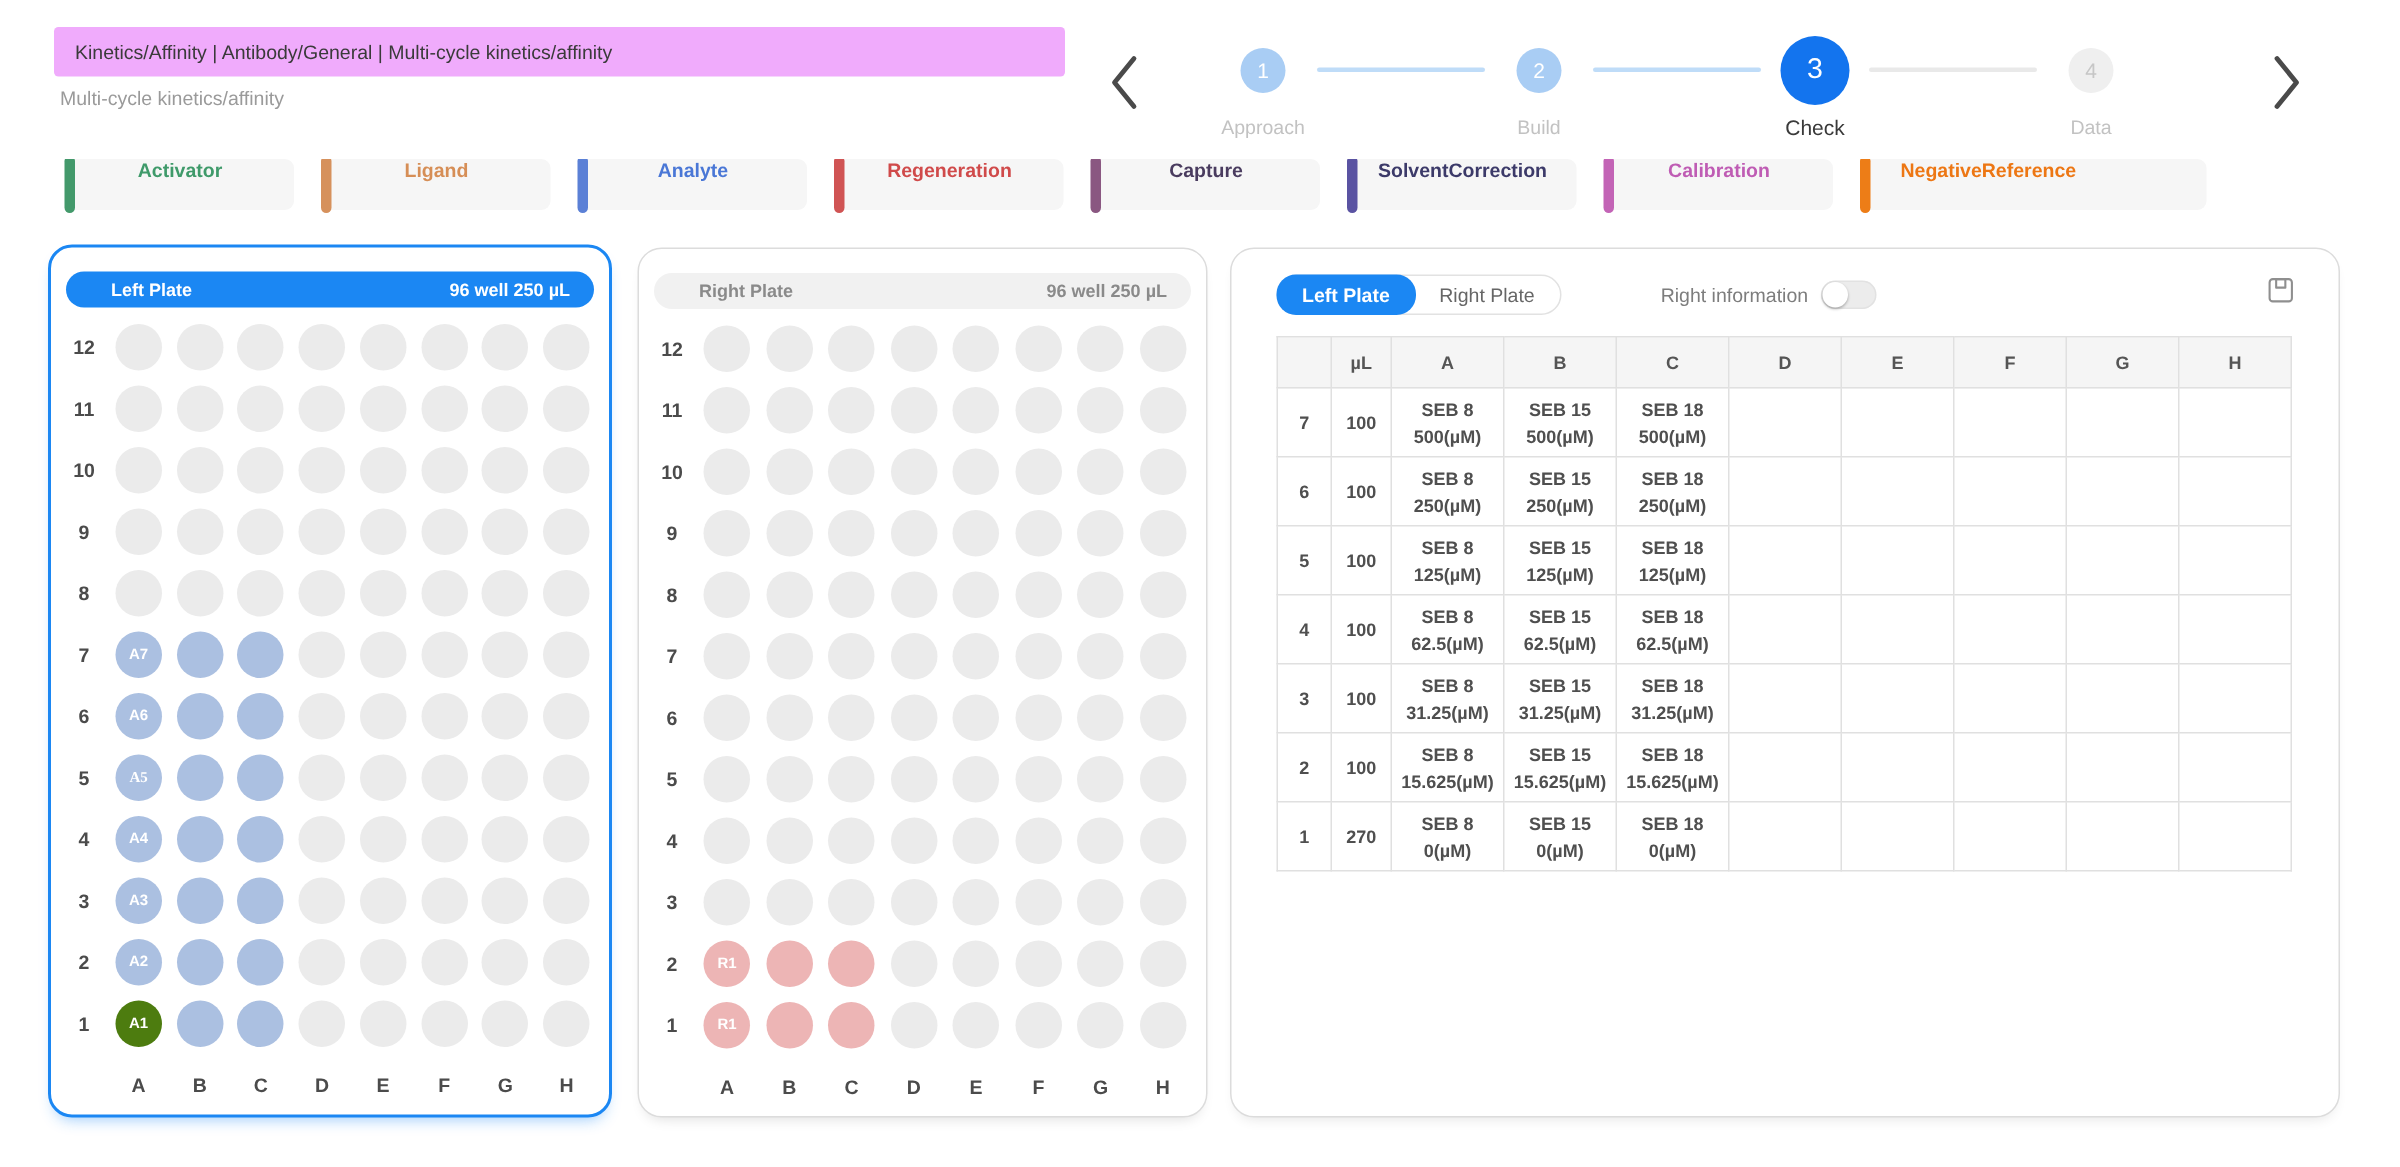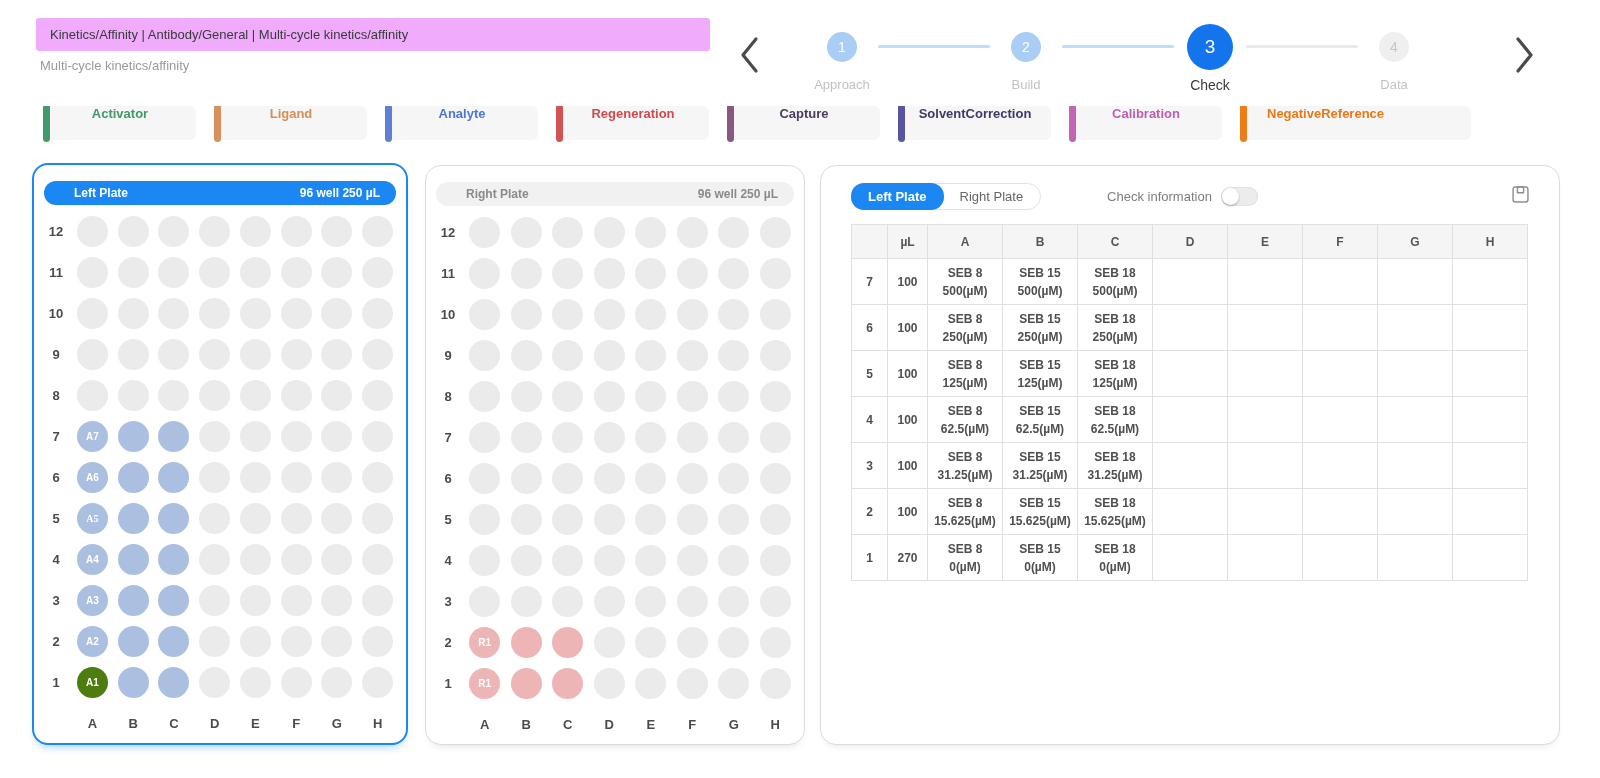--- a/index.html
+++ b/index.html
@@ -435,21 +435,21 @@
     </div>
 </div>
 
 <div class="card" id="details-panel">
   <div class="panel-top">
     <div class="seg" id="tabs">
         <div class="seg-btn active">Left Plate</div>
         <div class="seg-btn">Right Plate</div>
       </div>
     <div class="fullinfo">
-      <span>Check information</span>
+      <span>Right information</span>
       <div class="toggle" id="toggle">
           <div class="knob"></div>
         </div>
     </div>
     <div class="save-btn">
       <span>
         <svg width="21" height="21" viewBox="0 0 24 24" fill="none" stroke="#8f8f8f" stroke-width="1.6" stroke-linejoin="round">
           <rect x="3.5" y="3.5" width="17" height="17" rx="2.5"></rect>
           <rect x="8.5" y="3.5" width="7" height="6.5"></rect>
         </svg>

